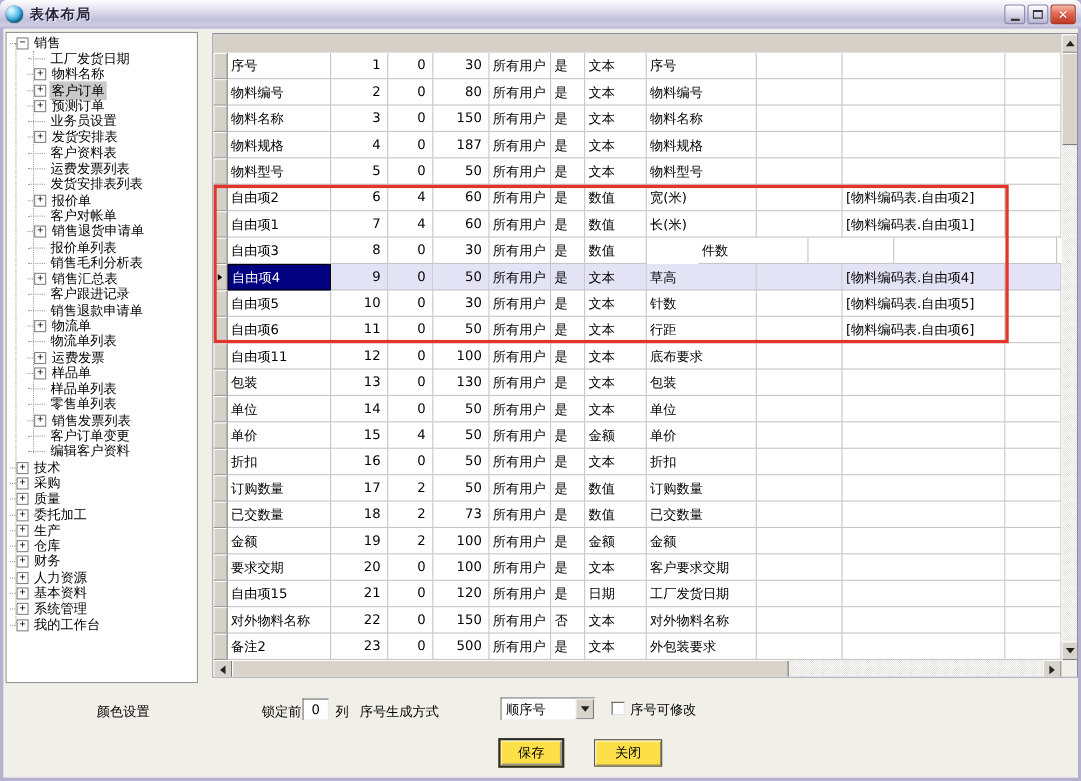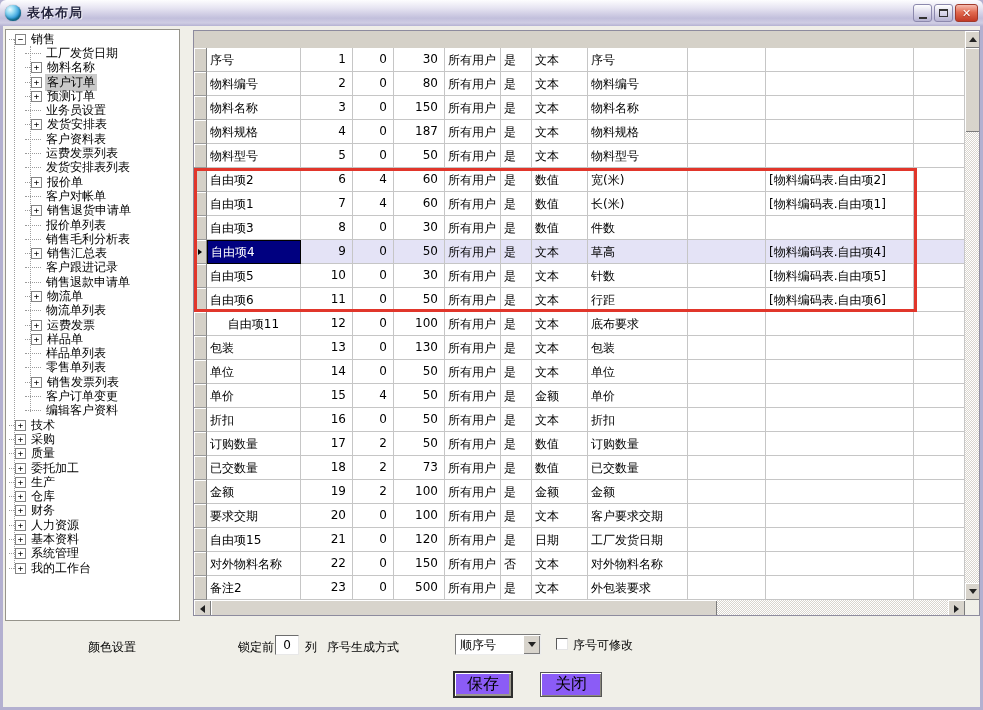--- a/index.html
+++ b/index.html
@@ -103,21 +103,21 @@
   .combo { position:absolute; left:452px; top:608px; width:86px; height:21px; background:#fff;
     border:1px solid #7a7a7a; border-right-color:#ececec; border-bottom-color:#ececec;
     display:flex; align-items:stretch; }
   .combo-value { flex:1; padding:2px 0 0 4px; font-size:12px; white-space:nowrap; overflow:hidden; }
   .combo-btn { width:17px; flex:none; background:#d8d4cc;
     box-shadow:inset 1px 1px 0 #fff, inset -1px -1px 0 #7c7c7c;
     display:flex; align-items:center; justify-content:center; }
   .checkbox { position:absolute; left:553px; top:612px; width:12px; height:12px; background:#fff;
     border:1px solid #5a5a5a; border-right-color:#e4e4e4; border-bottom-color:#e4e4e4; }
   .lbl-check { left:570px; top:611px; }
-  .btn { position:absolute; background:#8b5cf6; font-size:16px; font-family:Liberation Sans, sans-serif;
+  .btn { position:absolute; background:#fde047; font-size:12px; font-family:Liberation Sans, sans-serif;
     border:1px solid #555; box-shadow:inset 1px 1px 0 #fff, inset -1px -1px 0 #8a887e; cursor:default; }
   .btn-save { left:450px; top:645px; width:60px; height:27px; border:2px solid #2e2e2e;
     box-shadow:inset 1px 1px 0 #fff, inset -2px -2px 0 #9a978c; }
   .btn-close { left:537px; top:646px; width:62px; height:25px; }
 </style>
 </head>
 <body>
 
 <div class="window">
   <div class="titlebar">
@@ -421,21 +421,21 @@
           </div>
           <div class="grow" style="top: 168px;">
             <span class="rhdr"></span>
             <span class="gcell" style="width: 94px;">自由项3</span>
             <span class="gcell num" style="width: 52px;">8</span>
             <span class="gcell num" style="width: 41px;">0</span>
             <span class="gcell num" style="width: 51px;">30</span>
             <span class="gcell" style="width: 56px;">所有用户</span>
             <span class="gcell" style="width: 31px;">是</span>
             <span class="gcell" style="width: 56px;">数值</span>
-            <span class="gcell" style="width: 100px;">件数</span>
+            <span class="gcell" style="width: 100px; margin-left: 47px;">件数</span>
             <span class="gcell" style="width: 78px;"></span>
             <span class="gcell" style="width: 148px;"></span>
             <span class="gcell" style="width: 51px;"></span>
           </div>
           <div class="grow rsel" style="top: 192px;">
             <span class="rhdr">
               <span class="curmark"></span>
             </span>
             <span class="gcell editcell" style="width: 94px;">自由项4</span>
             <span class="gcell num" style="width: 52px;">9</span>
@@ -472,21 +472,21 @@
             <span class="gcell" style="width: 56px;">所有用户</span>
             <span class="gcell" style="width: 31px;">是</span>
             <span class="gcell" style="width: 56px;">文本</span>
             <span class="gcell" style="width: 100px;">行距</span>
             <span class="gcell" style="width: 78px;"></span>
             <span class="gcell" style="width: 148px;">[物料编码表.自由项6]</span>
             <span class="gcell" style="width: 51px;"></span>
           </div>
           <div class="grow" style="top: 264px;">
             <span class="rhdr"></span>
-            <span class="gcell" style="width: 94px; text-align: center;">自由项11</span>
+            <span class="gcell" style="width: 94px;">自由项11</span>
             <span class="gcell num" style="width: 52px;">12</span>
             <span class="gcell num" style="width: 41px;">0</span>
             <span class="gcell num" style="width: 51px;">100</span>
             <span class="gcell" style="width: 56px;">所有用户</span>
             <span class="gcell" style="width: 31px;">是</span>
             <span class="gcell" style="width: 56px;">文本</span>
             <span class="gcell" style="width: 100px;">底布要求</span>
             <span class="gcell" style="width: 78px;"></span>
             <span class="gcell" style="width: 148px;"></span>
             <span class="gcell" style="width: 51px;"></span>

